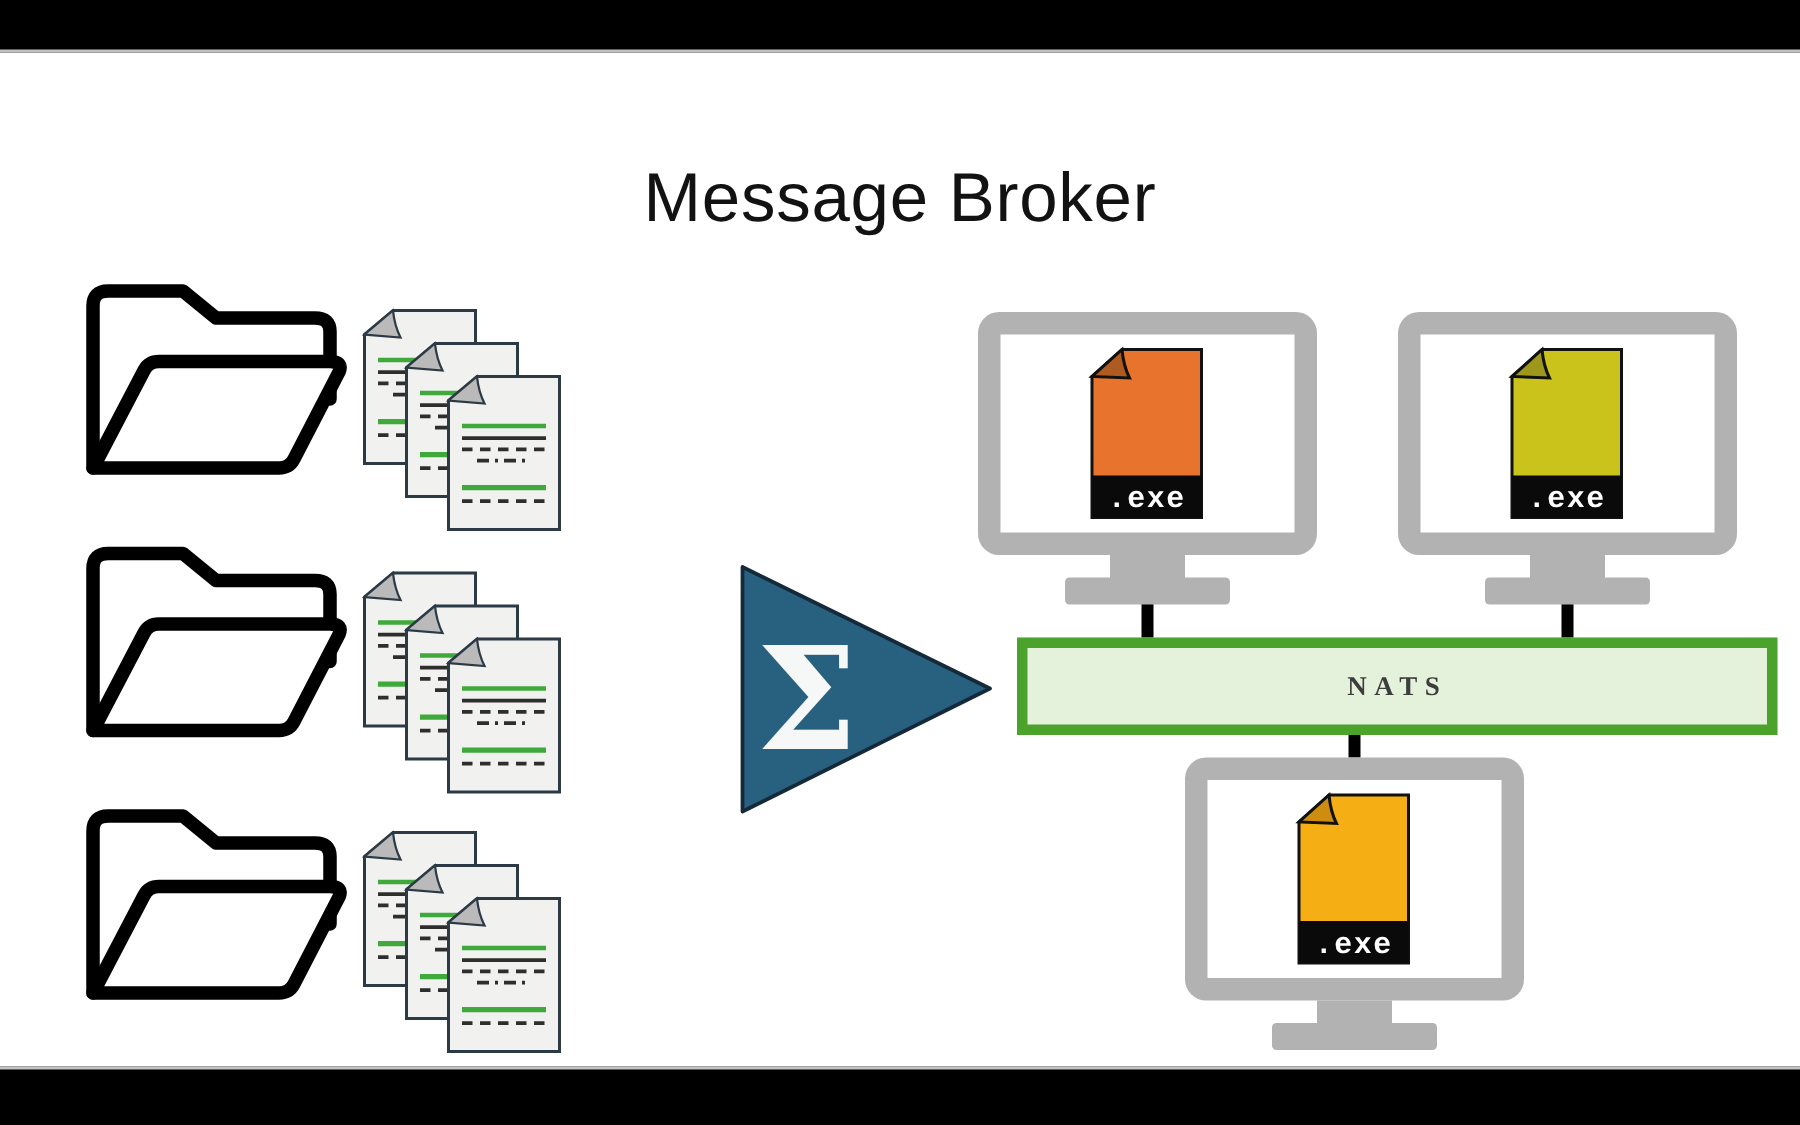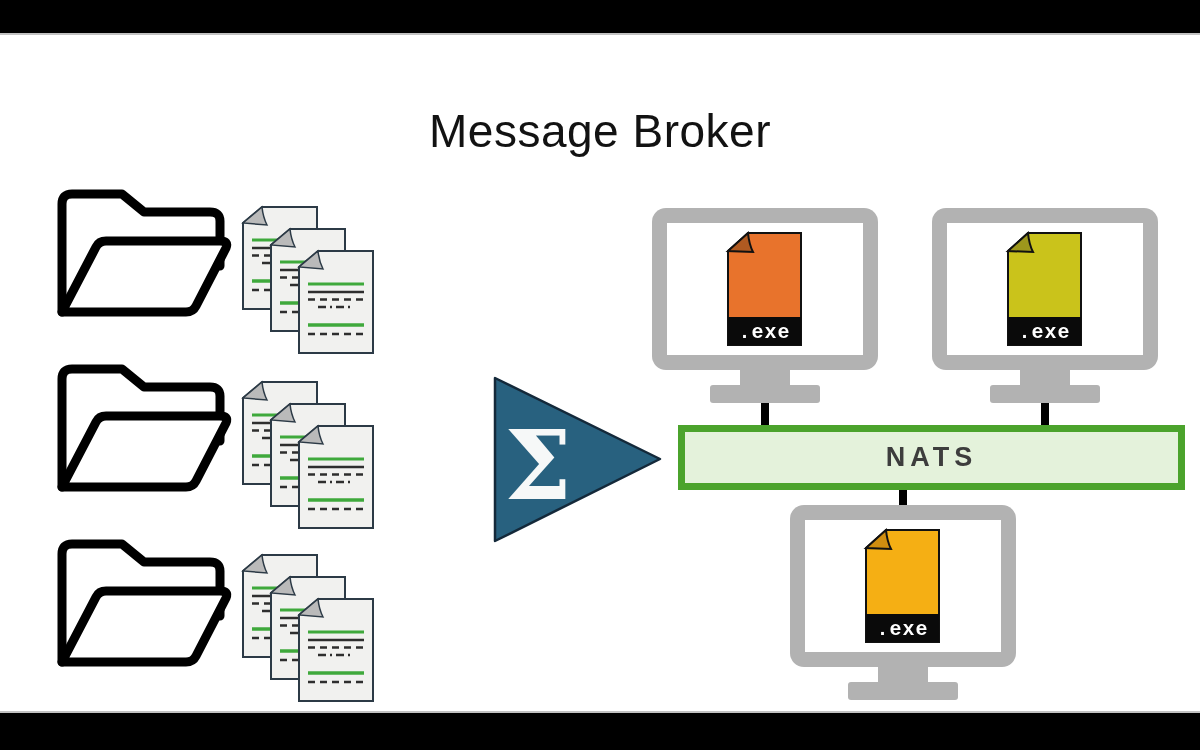--- a/index.html
+++ b/index.html
@@ -8,21 +8,21 @@
   .stage svg{position:absolute;overflow:visible;}
   .letterbox{position:absolute;left:0;width:1200px;background:var(--bar_black);}
   .letterbox.top{top:0;height:33px;border-bottom:2px solid #c2c2c2;}
   .letterbox.bottom{top:711px;height:39px;border-top:2px solid #c2c2c2;}
   .title{position:absolute;top:104px;left:0;width:1200px;margin:0;text-align:center;
          font-size:46px;font-weight:500;letter-spacing:.5px;color:#121212;}
   .cable{position:absolute;width:8px;background:#000;}
   .nats-bus{position:absolute;left:678px;top:425px;width:507px;height:65px;box-sizing:border-box;
             background:var(--nats_fill);border:7px solid var(--nats_border);
             display:flex;align-items:center;justify-content:center;}
-  .nats-label{font-family:Liberation Sans, sans-serif;font-size:27px;font-weight:600;
+  .nats-label{font-family:Liberation Serif, serif;font-size:18px;font-weight:600;
               letter-spacing:5px;color:#3d3d3d;}
   .sigma-glyph{font-family:"DejaVu Serif", serif;font-weight:700;font-size:95px;fill:#f6f8f8;}
   .exe-label{font-family:"Liberation Mono", monospace;font-weight:700;font-size:20px;
              letter-spacing:1px;fill:#ffffff;}
   .ln-green{stroke:var(--accent_green);stroke-width:3;}
   .ln-green.thick{stroke-width:3.5;}
   .ln-dark{stroke:var(--line_dark);stroke-width:2.5;}
   .dash{stroke-dasharray:7 5;}
   .dashdot{stroke-dasharray:8 4 2 4;}
   .page-body{fill:var(--page_fill);stroke:var(--page_stroke);stroke-width:2;}

